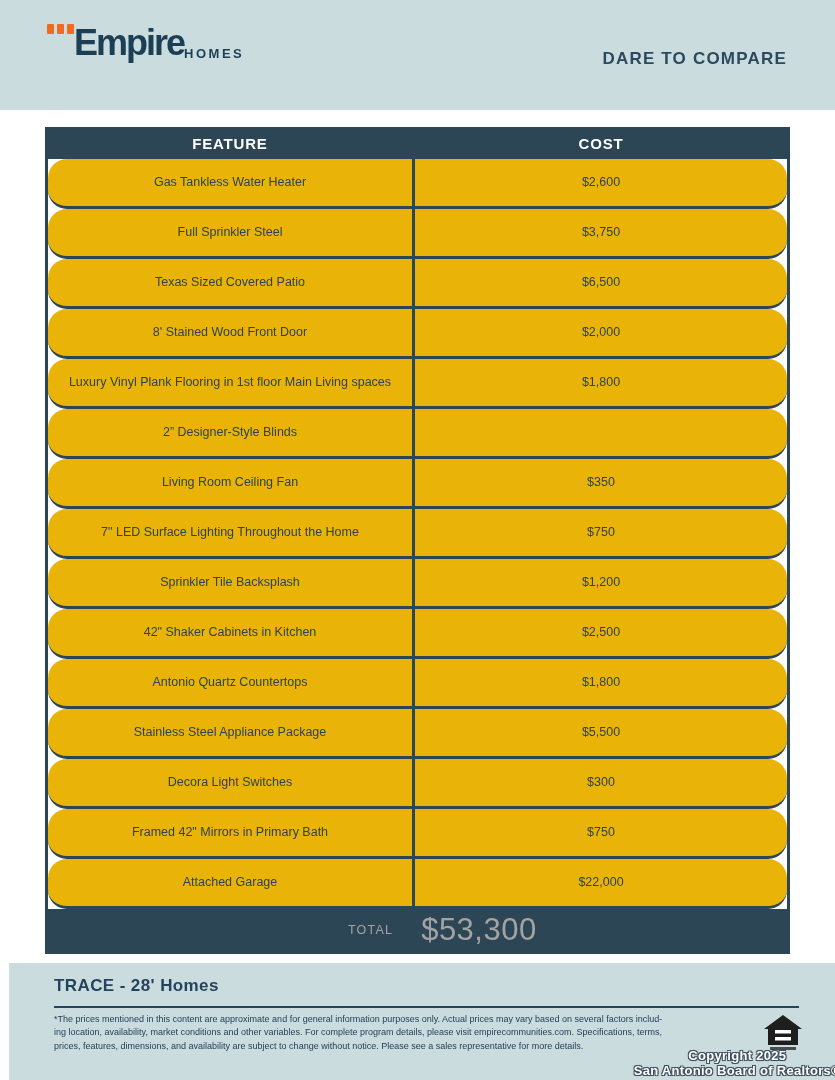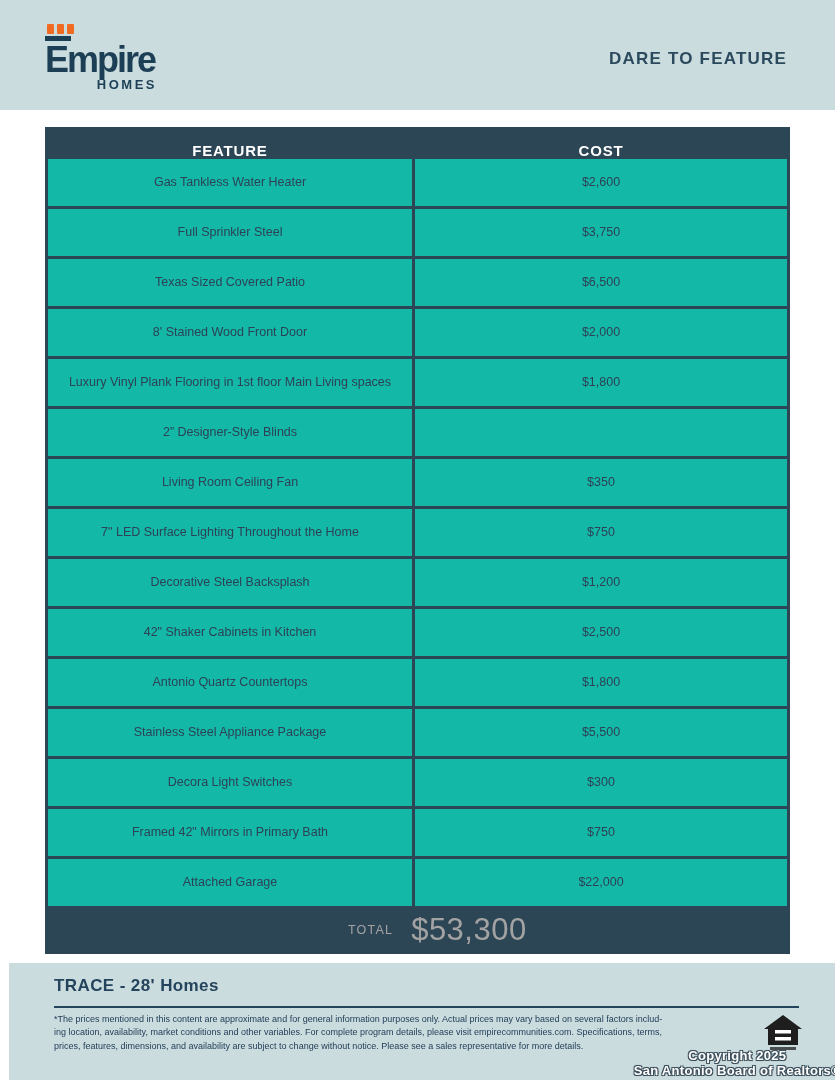--- a/index.html
+++ b/index.html
@@ -4,42 +4,42 @@
 <style>
   html,body{margin:0;padding:0;}
   body{
     width:835px;height:1080px;position:relative;overflow:hidden;
     background:#ffffff;
     font-family:"Liberation Sans", sans-serif;
     color:#2c4257;
   }
   
   .top-band{position:absolute;top:0;left:0;width:835px;height:110px;background:#cbdcde;}
-  .logo{position:absolute;left:45px;top:24px;display:flex;flex-direction:column;width:112px;}
+  .logo{position:absolute;left:45px;top:24px;display:flex;flex-direction:row;width:112px;}
   .logo-ticks{display:flex;gap:3px;margin-left:2px;height:10px;}
   .logo-tick{width:7px;height:10px;background:#f16a21;border-radius:1px;}
   .logo-overbar{width:26px;height:5px;background:#1c3f56;margin-top:2px;}
   .logo-word{font-size:36px;font-weight:700;letter-spacing:-2px;line-height:1;color:#1c3f56;margin-top:1px;}
   .logo-sub{font-size:13px;font-weight:700;letter-spacing:2.5px;color:#1c3f56;align-self:flex-end;margin-top:-1px;}
   .tagline{position:absolute;right:48px;top:49px;font-size:17px;font-weight:600;letter-spacing:1.2px;color:#2c4a5e;}
 
   
   .table-wrap{position:absolute;left:45px;top:127px;width:745px;box-sizing:border-box;
     border:3px solid #2d4656;border-top:none;background:#fff;}
-  .thead{display:flex;height:32px;background:#2d4656;color:#fff;align-items:flex-end;}
+  .thead{display:flex;height:32px;background:#2d4656;color:#fff;align-items:center;}
   .th{font-size:15px;font-weight:600;letter-spacing:0.8px;text-align:center;}
-  .row{display:flex;height:50px;box-sizing:border-box;border-bottom:3px solid #2d4656;background:#14b8a6;}
+  .row{display:flex;height:50px;box-sizing:border-box;border-bottom:3px solid #2d4656;background:#eab308;border-radius:19px;}
   .cell-feature{width:367px;box-sizing:border-box;border-right:3px solid #2d4656;
     display:flex;align-items:center;justify-content:center;text-align:center;padding:0 10px;}
   .thead .cell-feature{border-right:3px solid transparent;}
   .cell-cost{flex:1;display:flex;align-items:center;justify-content:center;text-align:center;}
   .cell-text{font-size:12.5px;color:#2c4257;line-height:1.25;}
   .total-bar{display:flex;height:42px;background:#2d4656;color:#a3a3a3;align-items:center;}
   .total-label{margin-left:300px;font-size:12.5px;letter-spacing:1.2px;font-weight:400;}
-  .total-value{margin-left:18px;font-size:31px;font-weight:500;letter-spacing:0.5px;}
+  .total-value{margin-left:28px;font-size:31px;font-weight:500;letter-spacing:0.5px;}
 
   
   .bottom-band{position:absolute;left:9px;top:963px;width:835px;height:117px;background:#cbdcde;}
   .community-title{position:absolute;left:45px;top:13px;font-size:17px;font-weight:700;letter-spacing:0.4px;color:#24435c;}
   .rule{position:absolute;left:45px;top:43px;width:745px;height:2px;background:#24435c;}
   .disclaimer{position:absolute;left:45px;top:50px;width:700px;font-size:9px;line-height:13.3px;color:#23405a;}
   .eho{position:absolute;right:40px;top:52px;width:42px;display:flex;flex-direction:column;align-items:center;}
   .copyright{position:absolute;right:3px;bottom:2px;text-align:center;
     font-size:13px;font-weight:800;letter-spacing:0.3px;line-height:15px;color:#ffffff;
     text-shadow:-1px -1px 0 #3c4f5c,1px -1px 0 #3c4f5c,-1px 1px 0 #3c4f5c,1px 1px 0 #3c4f5c,0 0 2px #3c4f5c;}
@@ -51,21 +51,21 @@
   <div class="logo">
     <div class="logo-ticks">
       <span class="logo-tick"></span>
       <span class="logo-tick"></span>
       <span class="logo-tick"></span>
     </div>
     <div class="logo-overbar"></div>
     <div class="logo-word">Empire</div>
     <div class="logo-sub">HOMES</div>
   </div>
-  <div class="tagline">DARE TO FEATURE</div>
+  <div class="tagline">DARE TO COMPARE</div>
 </div>
 
 <div class="table-wrap">
   <div class="thead">
     <div class="cell-feature th">FEATURE</div>
     <div class="cell-cost th">COST</div>
   </div>
 
   <div id="table-rows">
     <div class="row">
@@ -132,21 +132,21 @@
       <div class="cell-feature">
         <span class="cell-text">7" LED Surface Lighting Throughout the Home</span>
       </div>
       <div class="cell-cost">
         <span class="cell-text">$750</span>
       </div>
     </div>
 
     <div class="row">
       <div class="cell-feature">
-        <span class="cell-text">Decorative Steel Backsplash</span>
+        <span class="cell-text">Sprinkler Tile Backsplash</span>
       </div>
       <div class="cell-cost">
         <span class="cell-text">$1,200</span>
       </div>
     </div>
 
     <div class="row">
       <div class="cell-feature">
         <span class="cell-text">42" Shaker Cabinets in Kitchen</span>
       </div>

